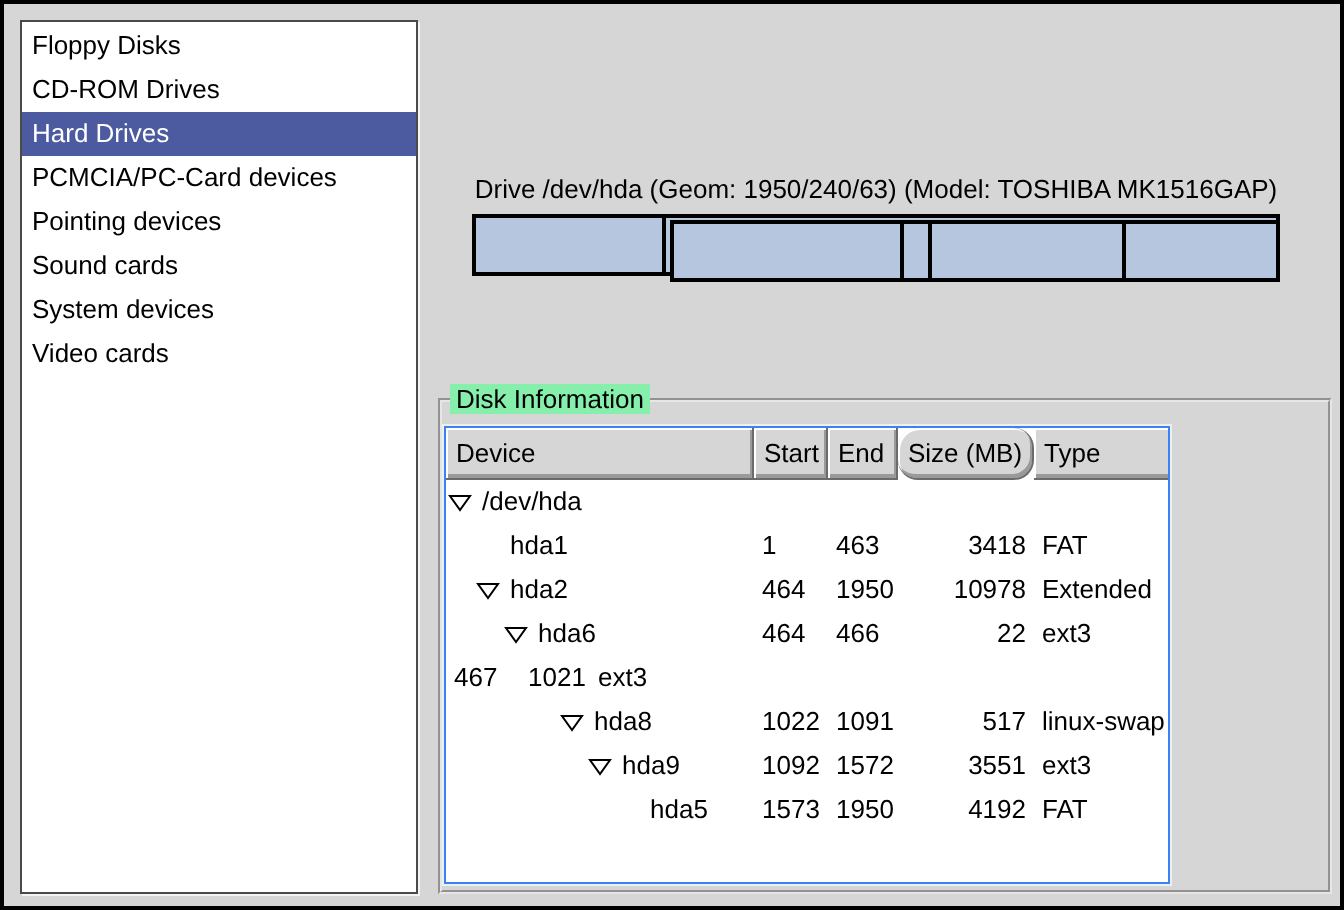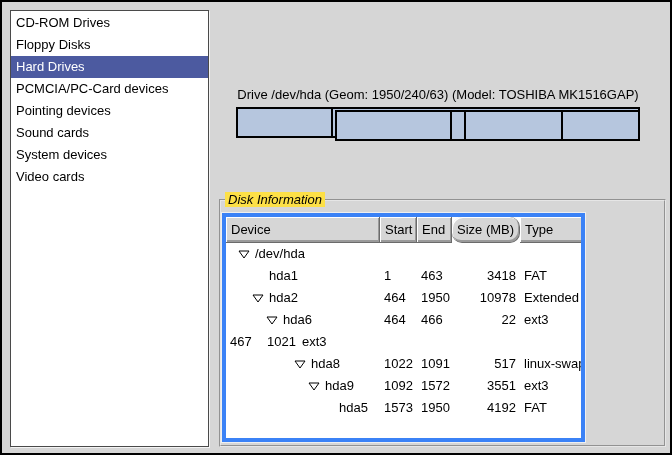--- a/index.html
+++ b/index.html
@@ -24,52 +24,52 @@
     background:var(--parfill,#b6c6de);border:2px solid #000;}
   .pbar-div{position:absolute;width:2px;background:#000;}
   .pbar-ext{position:absolute;box-sizing:border-box;background:var(--parfill,#b6c6de);
     border:2px solid #000;}
   
   .frame{
     position:absolute;left:217px;top:197px;width:447px;height:248px;box-sizing:border-box;
     border:2px groove #e6e6e6;
   }
   .frame-legend{
-    position:absolute;left:4px;top:-9px;background:#fde047;padding:0 3px;white-space:nowrap;font-style:italic;
+    position:absolute;left:4px;top:-9px;background:#86efac;padding:0 3px;white-space:nowrap;
   }
   
   .table{
     position:absolute;left:220px;top:211px;width:363px;height:229px;box-sizing:border-box;
-    background:#fff;border:4px solid #3b82f6;box-shadow:0 0 0 1px #efefef;overflow:hidden;
+    background:#fff;border:1px solid #3b82f6;box-shadow:0 0 0 1px #efefef;overflow:hidden;
   }
   .thead{display:flex;height:26px;}
   .th{
     box-sizing:border-box;height:26px;line-height:25px;background:#d6d6d6;
     padding-left:5px;white-space:nowrap;overflow:hidden;cursor:default;
     border-right:1px solid #6b6b6b;border-bottom:1px solid #6b6b6b;
     box-shadow:inset 1px 1px 0 #fff,inset -1px -2px 0 #9a9a9a;
   }
   .th:last-child{border-right:none;}
   .trow{display:flex;height:22px;line-height:22px;cursor:default;}
   .td{box-sizing:border-box;white-space:nowrap;overflow:hidden;}
   .td.num-l{padding-left:4px;}
   .td.num-r{text-align:right;padding-right:4px;}
-  .td.dev{display:flex;align-items:center;padding-left:12px;}
+  .td.dev{display:flex;align-items:center;padding-left:1px;}
   .indent{display:inline-block;height:1px;}
   .expander{display:inline-flex;width:17px;flex:0 0 17px;align-items:center;}
   .expander svg{display:block;}
 </style>
 </head>
 <body>
 
 <div class="window" style="--sel: #4c5aa0; --parfill: #b6c6de;">
 
   <div class="sidebar">
+      <div class="sb-item">Floppy Disks</div>
       <div class="sb-item">CD-ROM Drives</div>
-      <div class="sb-item">Floppy Disks</div>
       <div class="sb-item sel">Hard Drives</div>
       <div class="sb-item">PCMCIA/PC-Card devices</div>
       <div class="sb-item">Pointing devices</div>
       <div class="sb-item">Sound cards</div>
       <div class="sb-item">System devices</div>
       <div class="sb-item">Video cards</div>
     </div>
 
   <div class="drive-label">Drive /dev/hda (Geom: 1950/240/63) (Model: TOSHIBA MK1516GAP)</div>
 

